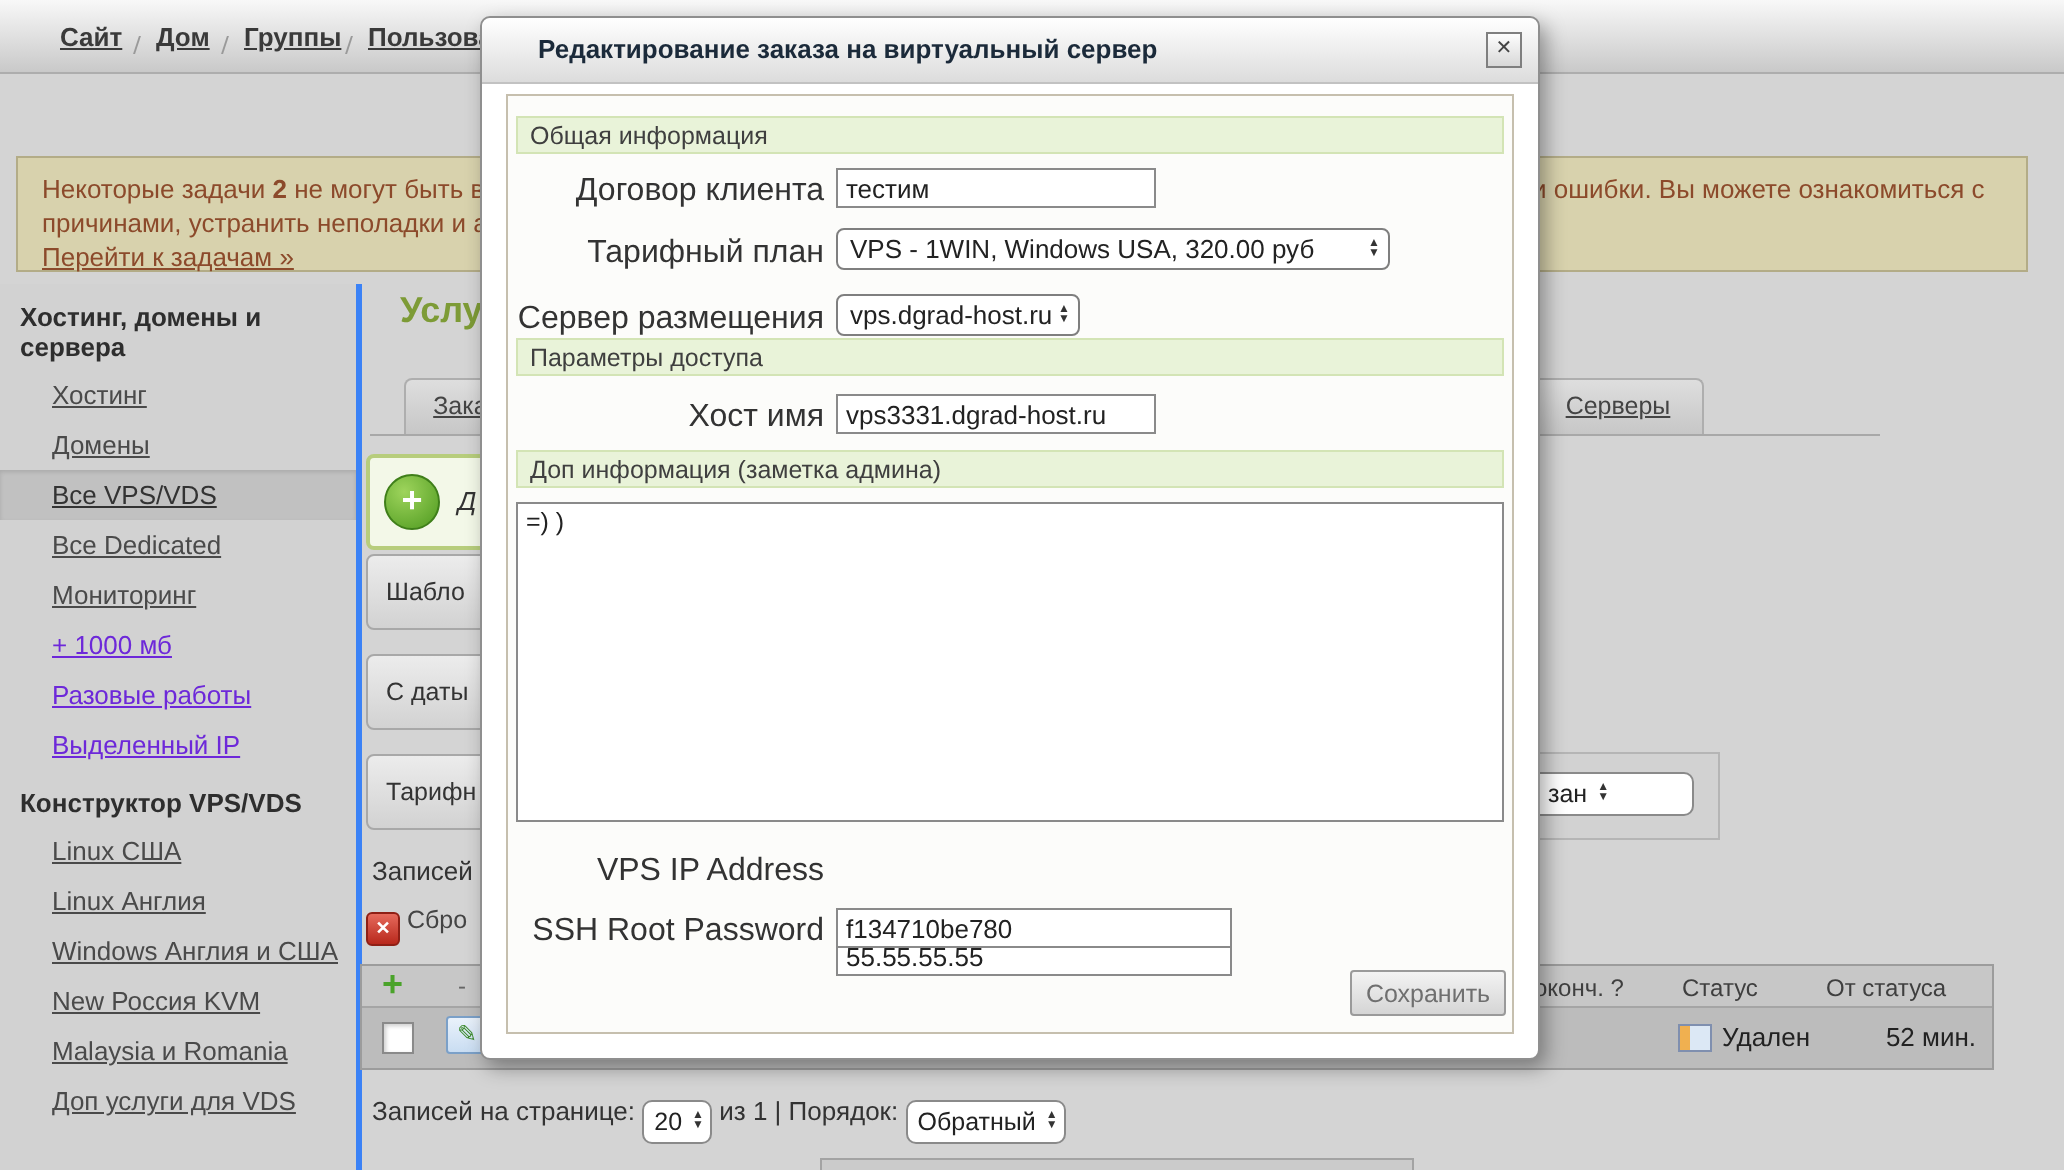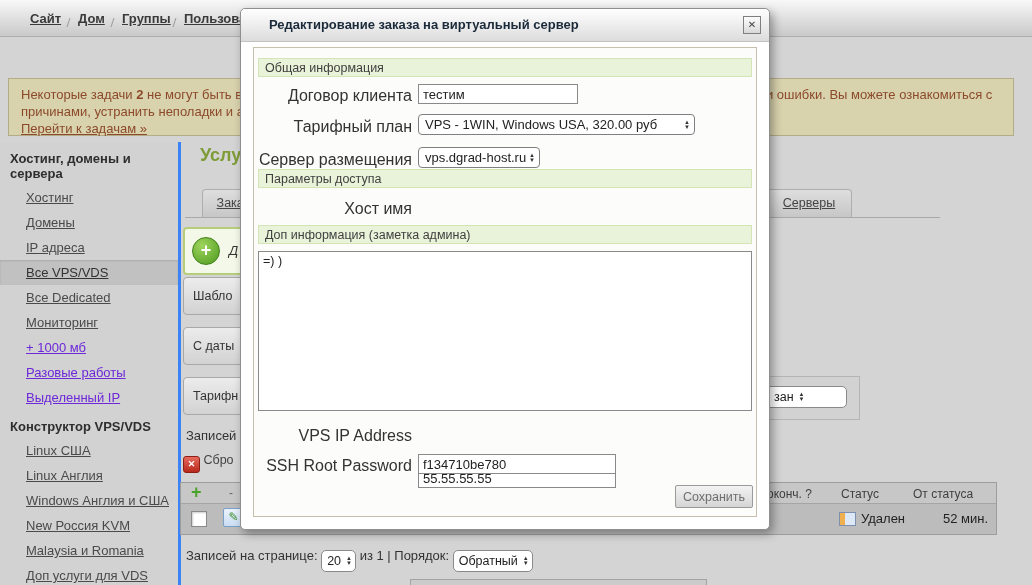--- a/index.html
+++ b/index.html
@@ -138,21 +138,20 @@
     </div>
     <div class="wline" style="top:8px;left:757px">и ошибки. Вы можете ознакомиться с</div>
     <div class="wline" style="top:25px;left:12px">причинами, устранить неполадки и акти</div>
     <a class="wline" style="top:42px;left:12px">Перейти к задачам »</a>
   </div>
 
   <div id="sidebar">
     <div class="sb-title">Хостинг, домены и сервера</div>
     <a class="sb-item">Хостинг</a>
     <a class="sb-item">Домены</a>
-    <a class="sb-item">IP адреса</a>
     <a class="sb-item active">Все VPS/VDS</a>
     <a class="sb-item">Все Dedicated</a>
     <a class="sb-item">Мониторинг</a>
     <a class="sb-item muted">+ 1000 мб</a>
     <a class="sb-item muted">Разовые работы</a>
     <a class="sb-item muted">Выделенный IP</a>
     <div class="sb-title">Конструктор VPS/VDS</div>
     <a class="sb-item">Linux США</a>
     <a class="sb-item">Linux Англия</a>
     <a class="sb-item">Windows Англия и США</a>
@@ -246,20 +245,21 @@
 
       <label class="mlabel" style="top:103px">Сервер размещения</label>
       <div class="msel" style="left:164px;top:99px;width:122px">
         <span class="val">vps.dgrad-host.ru</span>
         <span class="spin" style="margin-left:auto"></span>
       </div>
 
       <div class="mbar" style="top:121px">Параметры доступа</div>
 
       <label class="mlabel" style="top:152px">Хост имя</label>
+      <input class="minput" style="left: 164px; top: 149px; width: 150px;" value="vps3331.dgrad-host.ru">
 
       <div class="mbar" style="top:177px">Доп информация (заметка админа)</div>
 
       <textarea id="mnote" style="">=) )</textarea>
 
       <label class="mlabel" style="top:379px">VPS IP Address</label>
       <input class="minput" style="left: 164px; top: 392px; width: 188px; margin-top: 28px;" value="55.55.55.55">
 
       <label class="mlabel" style="top:409px">SSH Root Password</label>
       <input class="minput" style="left: 164px; top: 406px; width: 188px;" value="f134710be780">

